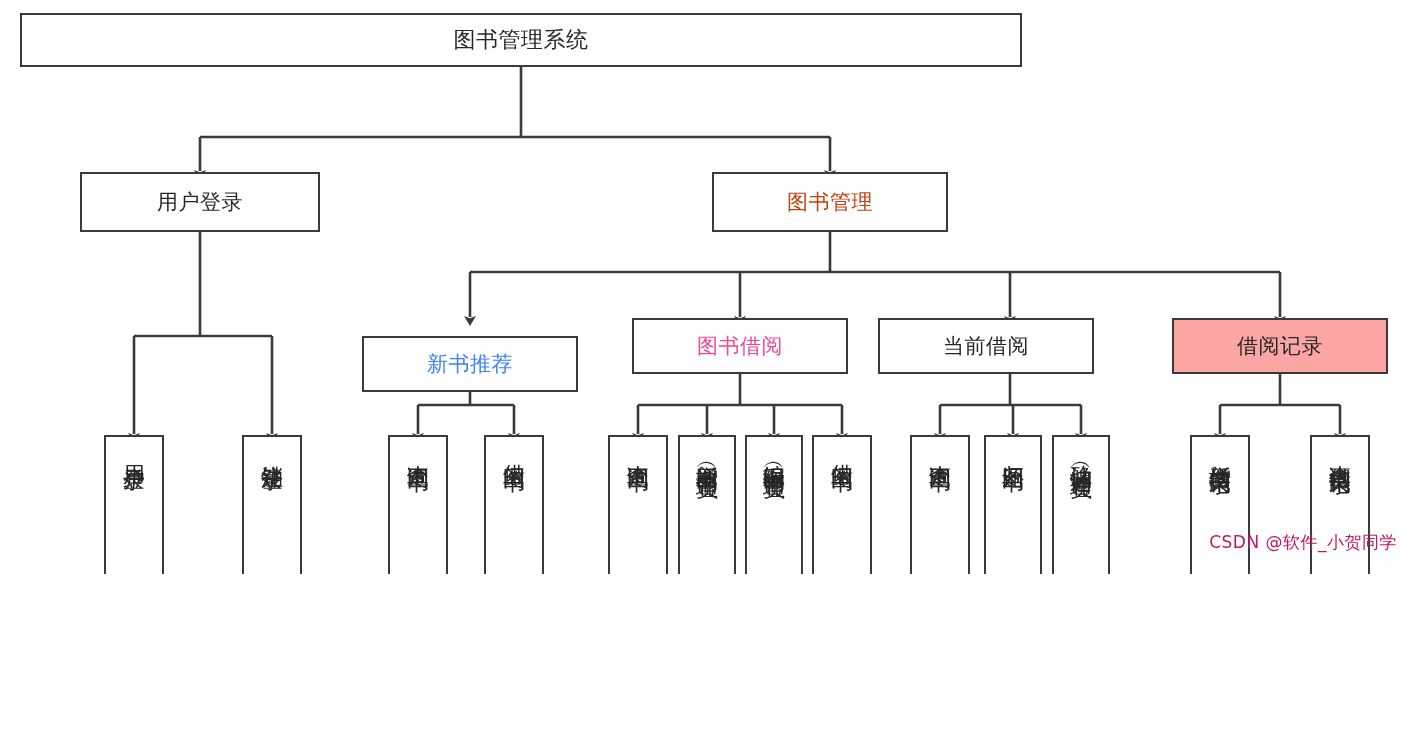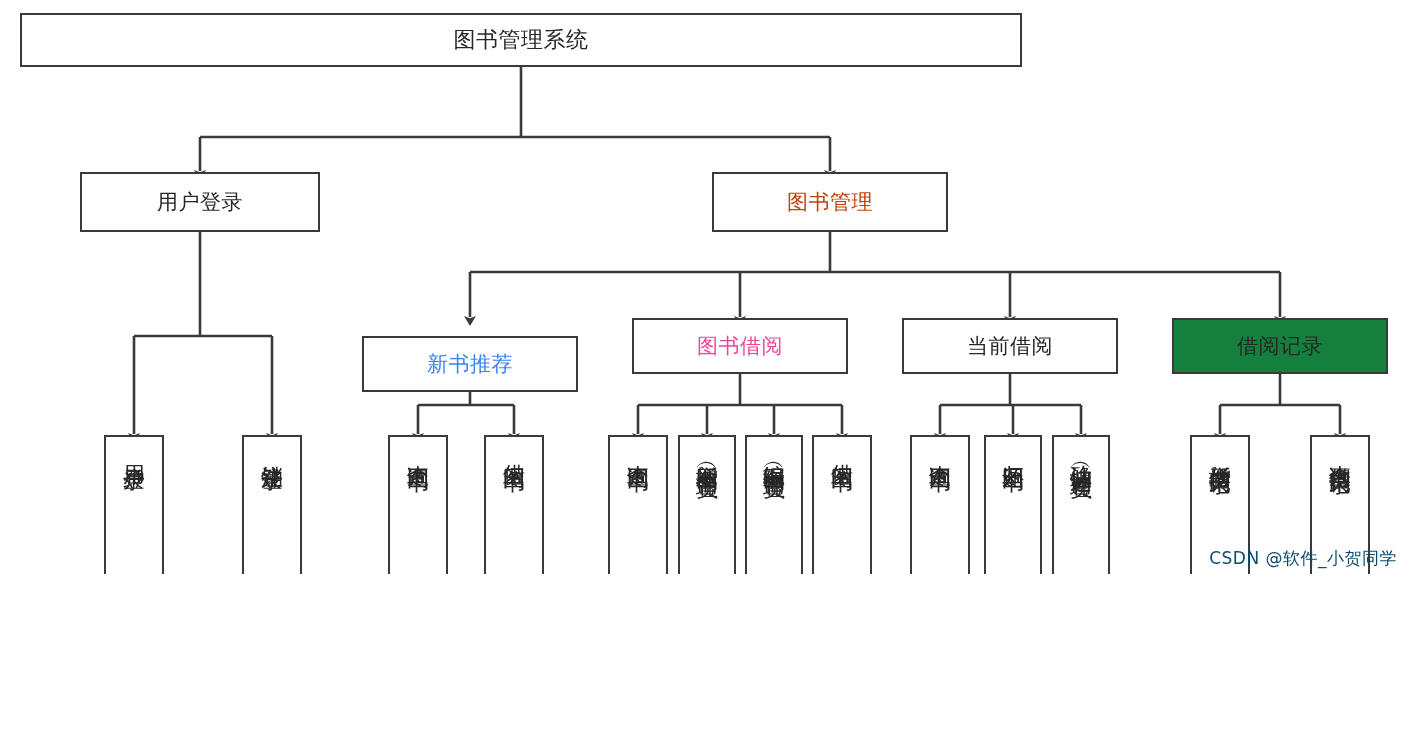--- a/index.html
+++ b/index.html
@@ -56,23 +56,23 @@
     font-size: 22px;
     letter-spacing: 2px;
     white-space: nowrap;
   }
   .node.root .label {
     font-size: 22px;
   }
   .watermark {
     position: absolute;
     right: 8px;
-    bottom: 4px;
+    bottom: 20px;
     font-size: 17px;
-    color: #0c4a6e;
+    color: #be185d;
     letter-spacing: 0.5px;
     white-space: nowrap;
   }
 </style>
 </head>
 <body>
 
 <div id="canvas">
   <svg id="wires" viewBox="0 0 1405 747">
     <defs>
@@ -125,24 +125,24 @@
       </div>
       <div class="node horizontal" style="left: 712px; top: 172px; width: 236px; height: 60px; border-color: rgb(58, 58, 58); background: rgb(255, 255, 255); color: #c2410c;">
         <span class="label">图书管理</span>
       </div>
       <div class="node horizontal" style="left: 362px; top: 318px; width: 216px; height: 56px; border-color: rgb(58, 58, 58); background: rgb(255, 255, 255); color: #3b82f6; margin-top: 18px;">
         <span class="label">新书推荐</span>
       </div>
       <div class="node horizontal" style="left: 632px; top: 318px; width: 216px; height: 56px; border-color: rgb(58, 58, 58); background: rgb(255, 255, 255); color: #ec4899;">
         <span class="label">图书借阅</span>
       </div>
-      <div class="node horizontal" style="left: 902px; top: 318px; width: 216px; height: 56px; border-color: rgb(58, 58, 58); background: rgb(255, 255, 255); color: rgb(38, 38, 38);">
+      <div class="node horizontal" style="left: 878px; top: 318px; width: 216px; height: 56px; border-color: rgb(58, 58, 58); background: rgb(255, 255, 255); color: rgb(38, 38, 38);">
         <span class="label">当前借阅</span>
       </div>
-      <div class="node horizontal" style="left: 1172px; top: 318px; width: 216px; height: 56px; border-color: rgb(58, 58, 58); background: #15803d; color: rgb(38, 38, 38);">
+      <div class="node horizontal" style="left: 1172px; top: 318px; width: 216px; height: 56px; border-color: rgb(58, 58, 58); background: #fca5a5; color: rgb(38, 38, 38);">
         <span class="label">借阅记录</span>
       </div>
       <div class="node vertical" style="left: 104px; top: 435px; width: 60px; height: 298px; border-color: rgb(58, 58, 58); background: rgb(255, 255, 255); color: rgb(38, 38, 38);">
         <span class="label">用户登录</span>
       </div>
       <div class="node vertical" style="left: 242px; top: 435px; width: 60px; height: 298px; border-color: rgb(58, 58, 58); background: rgb(255, 255, 255); color: rgb(38, 38, 38);">
         <span class="label">注销登录</span>
       </div>
       <div class="node vertical" style="left: 388px; top: 435px; width: 60px; height: 298px; border-color: rgb(58, 58, 58); background: rgb(255, 255, 255); color: rgb(38, 38, 38);">
         <span class="label">查询图书</span>

